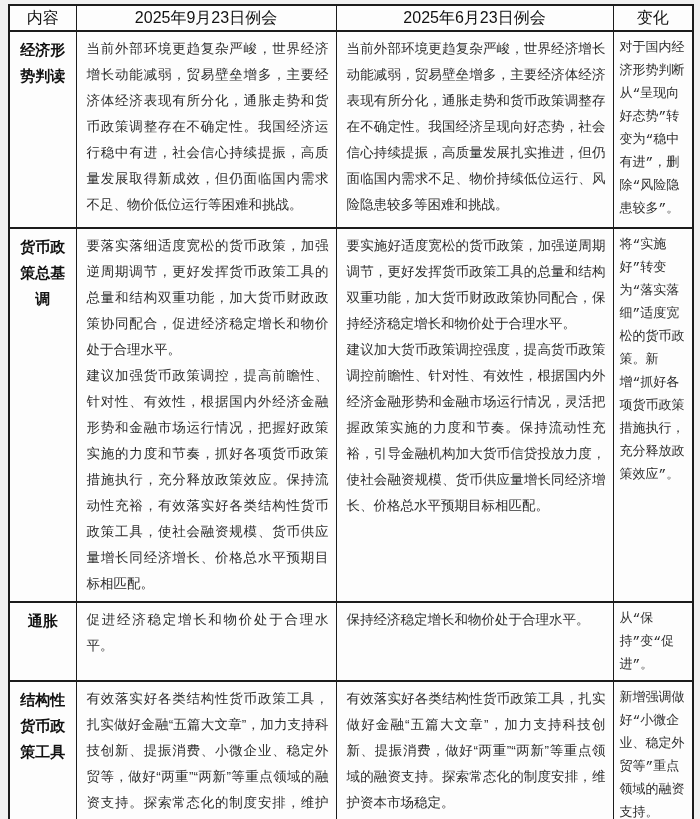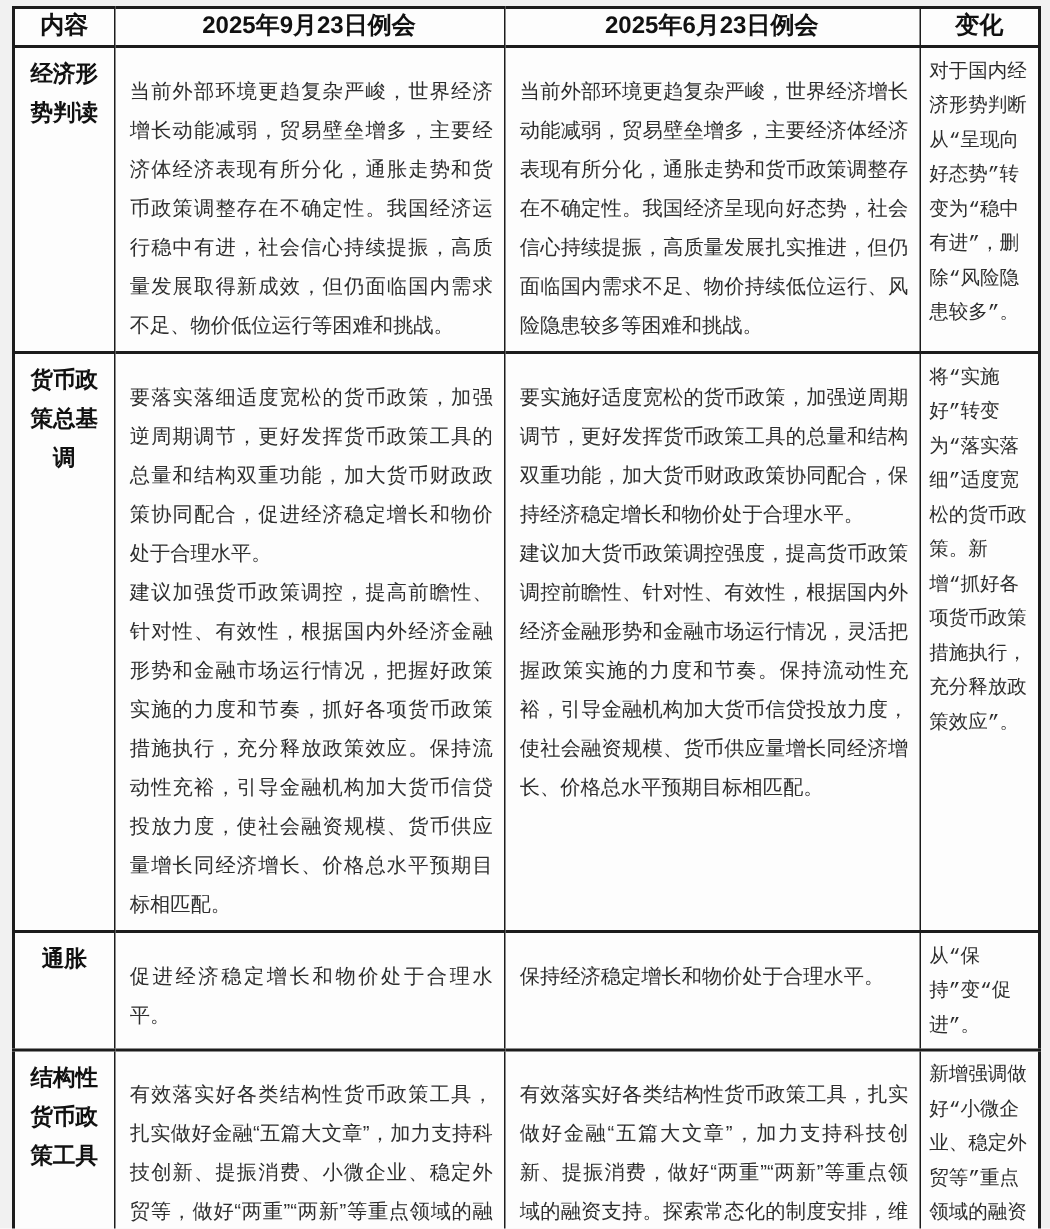--- a/index.html
+++ b/index.html
@@ -32,40 +32,40 @@
     border-top: 2px solid #1c1c1c;
     border-bottom: 2px solid #1c1c1c;
     border-left: 1px solid #1c1c1c;
     border-right: 1px solid #1c1c1c;
     vertical-align: top;
     box-sizing: border-box;
   }
   thead th {
     height: 26px;
     font-size: 16px;
-    font-weight: 700;
+    font-weight: 400;
     color: #111;
     text-align: center;
     vertical-align: middle;
     padding: 1px 2px;
     line-height: 22px;
   }
   td.label {
     font-size: 15px;
     font-weight: 700;
     color: #111;
     text-align: center;
     padding: 5px 4px;
     line-height: 26px;
   }
   td.body {
     font-size: 13.5px;
     line-height: 26px;
     text-align: justify;
-    padding: 16px 7px 4px 10px;
+    padding: 4px 7px 4px 10px;
     white-space: pre-line;
   }
   td.change {
     font-size: 13px;
     line-height: 23px;
     text-align: left;
     padding: 4px 4px 4px 6px;
     white-space: pre-line;
     font-family: Liberation Mono, monospace;
   }
@@ -96,21 +96,21 @@
     <tbody>
       <tr class="r1">
         <td class="label">经济形势判读</td>
         <td class="body">当前外部环境更趋复杂严峻，世界经济增长动能减弱，贸易壁垒增多，主要经济体经济表现有所分化，通胀走势和货币政策调整存在不确定性。我国经济运行稳中有进，社会信心持续提振，高质量发展取得新成效，但仍面临国内需求不足、物价低位运行等困难和挑战。</td>
         <td class="body">当前外部环境更趋复杂严峻，世界经济增长动能减弱，贸易壁垒增多，主要经济体经济表现有所分化，通胀走势和货币政策调整存在不确定性。我国经济呈现向好态势，社会信心持续提振，高质量发展扎实推进，但仍面临国内需求不足、物价持续低位运行、风险隐患较多等困难和挑战。</td>
         <td class="change">对于国内经济形势判断从“呈现向好态势”转变为“稳中有进”，删除“风险隐患较多”。</td>
       </tr>
       <tr class="r2">
         <td class="label">货币政策总基调</td>
         <td class="body">要落实落细适度宽松的货币政策，加强逆周期调节，更好发挥货币政策工具的总量和结构双重功能，加大货币财政政策协同配合，促进经济稳定增长和物价处于合理水平。
-建议加强货币政策调控，提高前瞻性、针对性、有效性，根据国内外经济金融形势和金融市场运行情况，把握好政策实施的力度和节奏，抓好各项货币政策措施执行，充分释放政策效应。保持流动性充裕，引导金融机构加大货币信贷投放力度，使社会融资规模、货币供应量增长同经济增长、价格总水平预期目标相匹配。</td>
+建议加强货币政策调控，提高前瞻性、针对性、有效性，根据国内外经济金融形势和金融市场运行情况，把握好政策实施的力度和节奏，抓好各项货币政策措施执行，充分释放政策效应。保持流动性充裕，有效落实好各类结构性货币政策工具，使社会融资规模、货币供应量增长同经济增长、价格总水平预期目标相匹配。</td>
         <td class="body">要实施好适度宽松的货币政策，加强逆周期调节，更好发挥货币政策工具的总量和结构双重功能，加大货币财政政策协同配合，保持经济稳定增长和物价处于合理水平。
 建议加大货币政策调控强度，提高货币政策调控前瞻性、针对性、有效性，根据国内外经济金融形势和金融市场运行情况，灵活把握政策实施的力度和节奏。保持流动性充裕，引导金融机构加大货币信贷投放力度，使社会融资规模、货币供应量增长同经济增长、价格总水平预期目标相匹配。</td>
         <td class="change">将“实施好”转变为“落实落细”适度宽松的货币政策。新增“抓好各项货币政策措施执行，充分释放政策效应”。</td>
       </tr>
       <tr class="r3">
         <td class="label">通胀</td>
         <td class="body">促进经济稳定增长和物价处于合理水平。</td>
         <td class="body">保持经济稳定增长和物价处于合理水平。</td>
         <td class="change">从“保持”变“促进”。</td>
       </tr>

